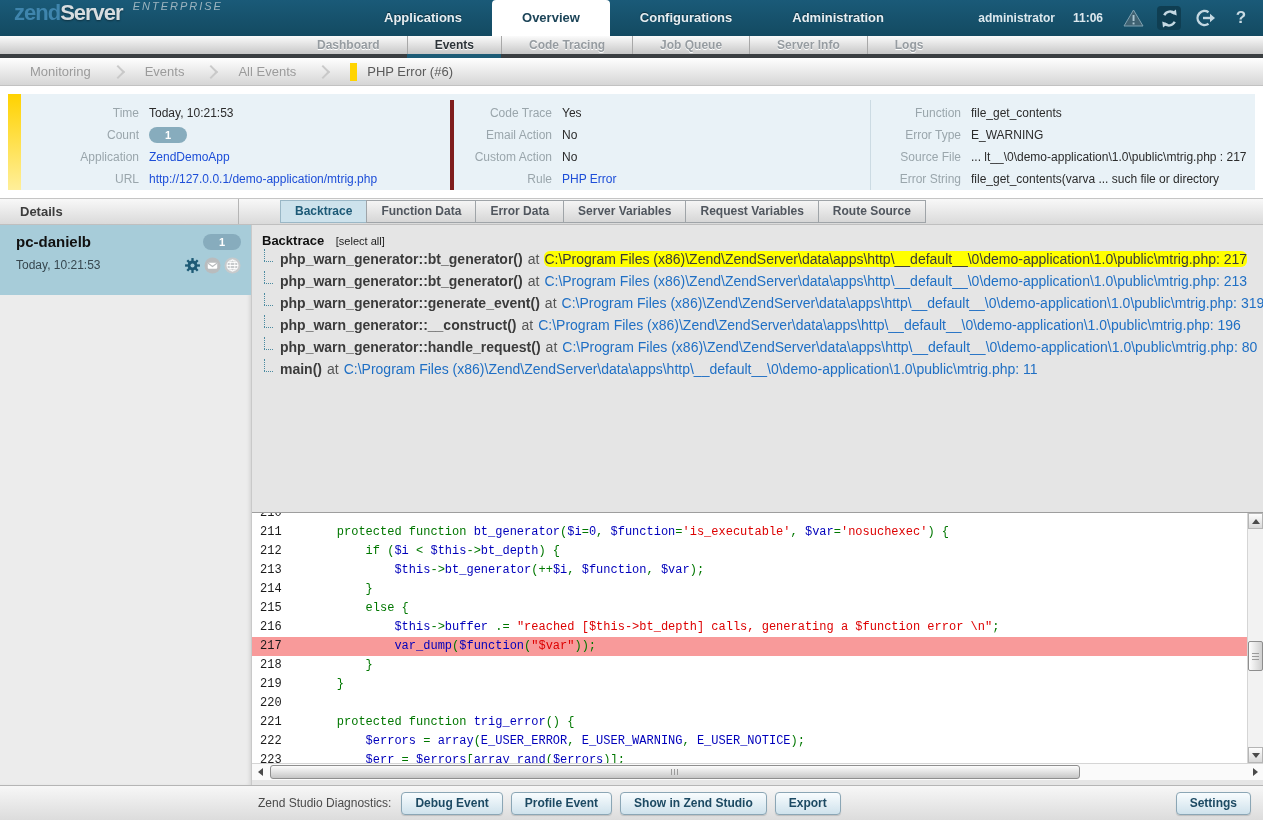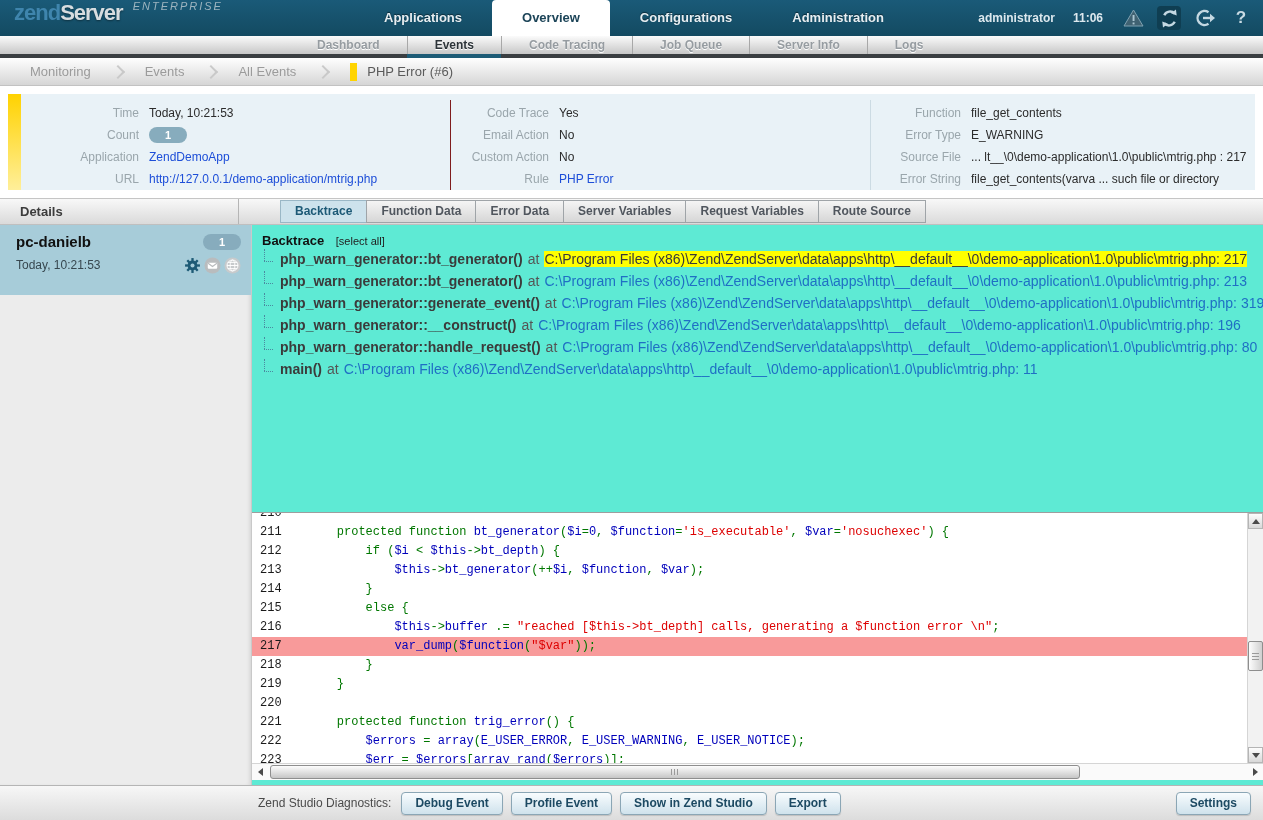--- a/index.html
+++ b/index.html
@@ -30,21 +30,21 @@
   .crumb{font-size:13px;color:#9b9b9b;cursor:pointer;}
   .crumb-sep{width:8px;height:8px;border-top:2px solid #c9c9c9;border-right:2px solid #c9c9c9;transform:rotate(45deg);margin:0 22px;}
   .crumb-cur{font-size:13px;color:#5a5a5a;display:flex;align-items:center;}
   .crumb-marker{width:7px;height:18px;background:#ffd400;margin-right:10px;}
   
   .info-wrap{padding:8px;background:#fff;}
   .info-panel{height:96px;background:#e9f2f7;display:flex;position:relative;box-sizing:border-box;padding:6px 0 0 0;}
   .accent-bar{position:absolute;left:0;top:0;bottom:0;width:13px;background:linear-gradient(#ffd200,#ffef9a);}
   .info-group{box-sizing:border-box;padding-top:2px;}
   .info-group.g1{width:442px;padding-left:13px;}
-  .info-group.g2{width:420px;border-left:1px solid #7f1d1d;}
+  .info-group.g2{width:420px;border-left:4px solid #7f1d1d;}
   .info-group.g3{flex:1;border-left:1px solid #ccdbe3;}
   .info-row{display:flex;align-items:center;height:22px;font-size:12px;}
   .info-label{color:#9aa6ac;text-align:right;flex:0 0 auto;margin-right:10px;}
   .g1 .info-label{width:118px;}
   .g2 .info-label{width:98px;}
   .g3 .info-label{width:90px;}
   .info-value{color:#2b2b2b;}
   .info-value.link{color:#1d4ed8;cursor:pointer;}
   .count-badge{display:inline-block;min-width:30px;text-align:center;background:#87acbd;color:#fff;font-weight:bold;font-size:11px;border-radius:9px;padding:2px 4px;}
   
@@ -55,33 +55,33 @@
   .dtab.active{background:#cde2ec;color:#1c5976;border-color:#9ab7c6;}
   
   .main{display:flex;height:560px;}
   .sidebar{width:251px;background:#ececec;border-right:1px solid #c9c9c9;box-shadow:inset -3px 0 4px -2px rgba(0,0,0,.12);}
   .side-item{height:70px;background:#a7ccd9;padding:8px 10px 12px 16px;box-sizing:border-box;cursor:pointer;}
   .si-top{display:flex;align-items:center;justify-content:space-between;}
   .si-host{font-size:15px;font-weight:bold;color:#111;}
   .si-bottom{display:flex;align-items:center;justify-content:space-between;margin-top:6px;}
   .si-time{font-size:12px;color:#37474f;}
   .si-icons{display:flex;align-items:center;gap:2px;}
-  .content{flex:1;background:#5eead4;display:flex;flex-direction:column;min-width:0;}
+  .content{flex:1;background:#e5e5e5;display:flex;flex-direction:column;min-width:0;}
   
   .bt-area{height:287px;box-sizing:border-box;padding:8px 0 0 10px;overflow:hidden;}
   .bt-hdr{font-size:13px;color:#111;}
   .bt-hdr .bt-title{font-weight:bold;}
   .bt-hdr .bt-selall{font-size:11px;color:#222;margin-left:8px;cursor:pointer;}
   .bt-entry{display:flex;align-items:center;height:22px;font-size:14px;white-space:nowrap;}
   .bt-tree{width:12px;height:16px;position:relative;margin:0 4px 4px 2px;flex:0 0 auto;}
   .bt-tree::before{content:"";position:absolute;left:0;top:0;height:12px;border-left:1px dotted #4a8aa0;}
   .bt-tree::after{content:"";position:absolute;left:0;top:12px;width:9px;border-top:1px dotted #4a8aa0;}
   .bt-fn{font-weight:bold;color:#3b3b3b;}
   .bt-at{color:#555;margin:0 5px;}
-  .bt-path{color:#1f6fc4;cursor:pointer;}
+  .bt-path{color:#1f6fc4;cursor:pointer;border-radius:6px;}
   .bt-path.hl{background:#ffff00;color:#3a3a3a;}
   
   .code-panel{height:268px;border-top:1px solid #9e9e9e;display:grid;grid-template-columns:1fr 16px;grid-template-rows:1fr 17px;box-sizing:border-box;background:#fff;}
   .code-main{overflow:hidden;position:relative;}
   .code-lines{margin-top:-9px;}
   .code-row{display:flex;height:19px;line-height:19px;font-family:Liberation Mono, monospace;font-size:12px;}
   .code-row.hl{background:#f89a9a;}
   .ln{width:48px;flex:0 0 auto;padding-left:8px;color:#1a1a1a;}
   .cl{white-space:pre;}
   .kw{color:#007700;}

